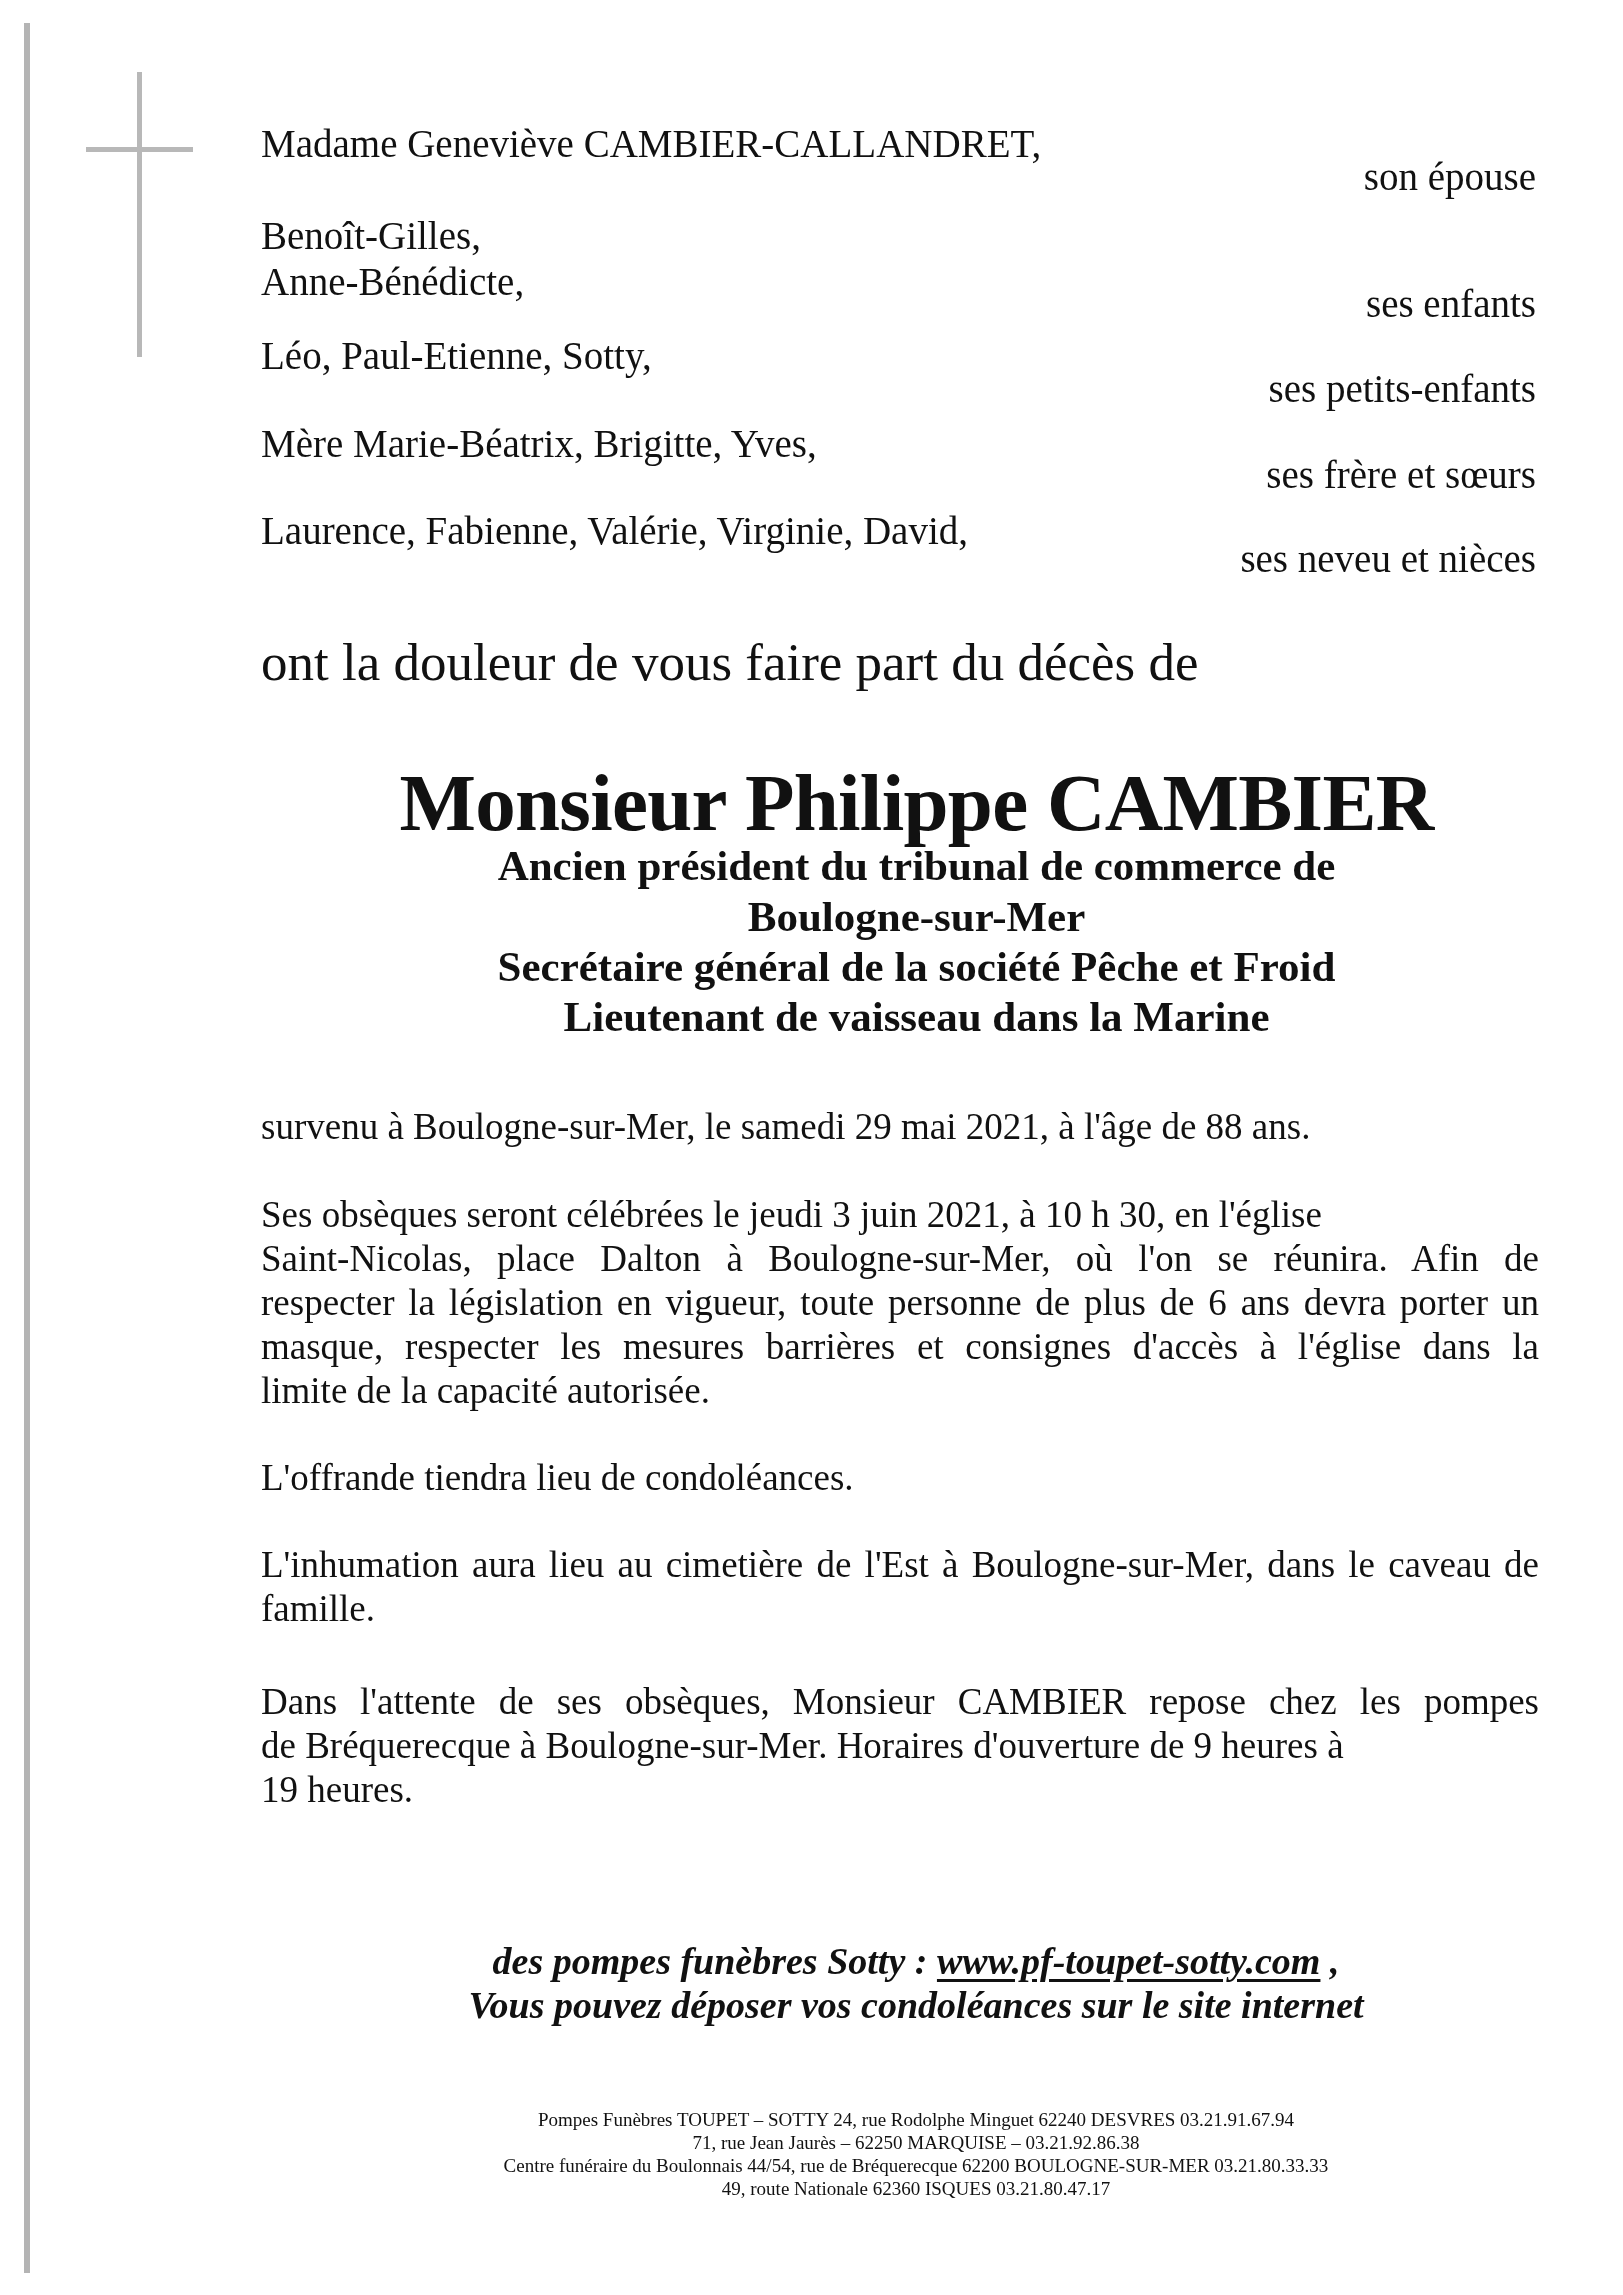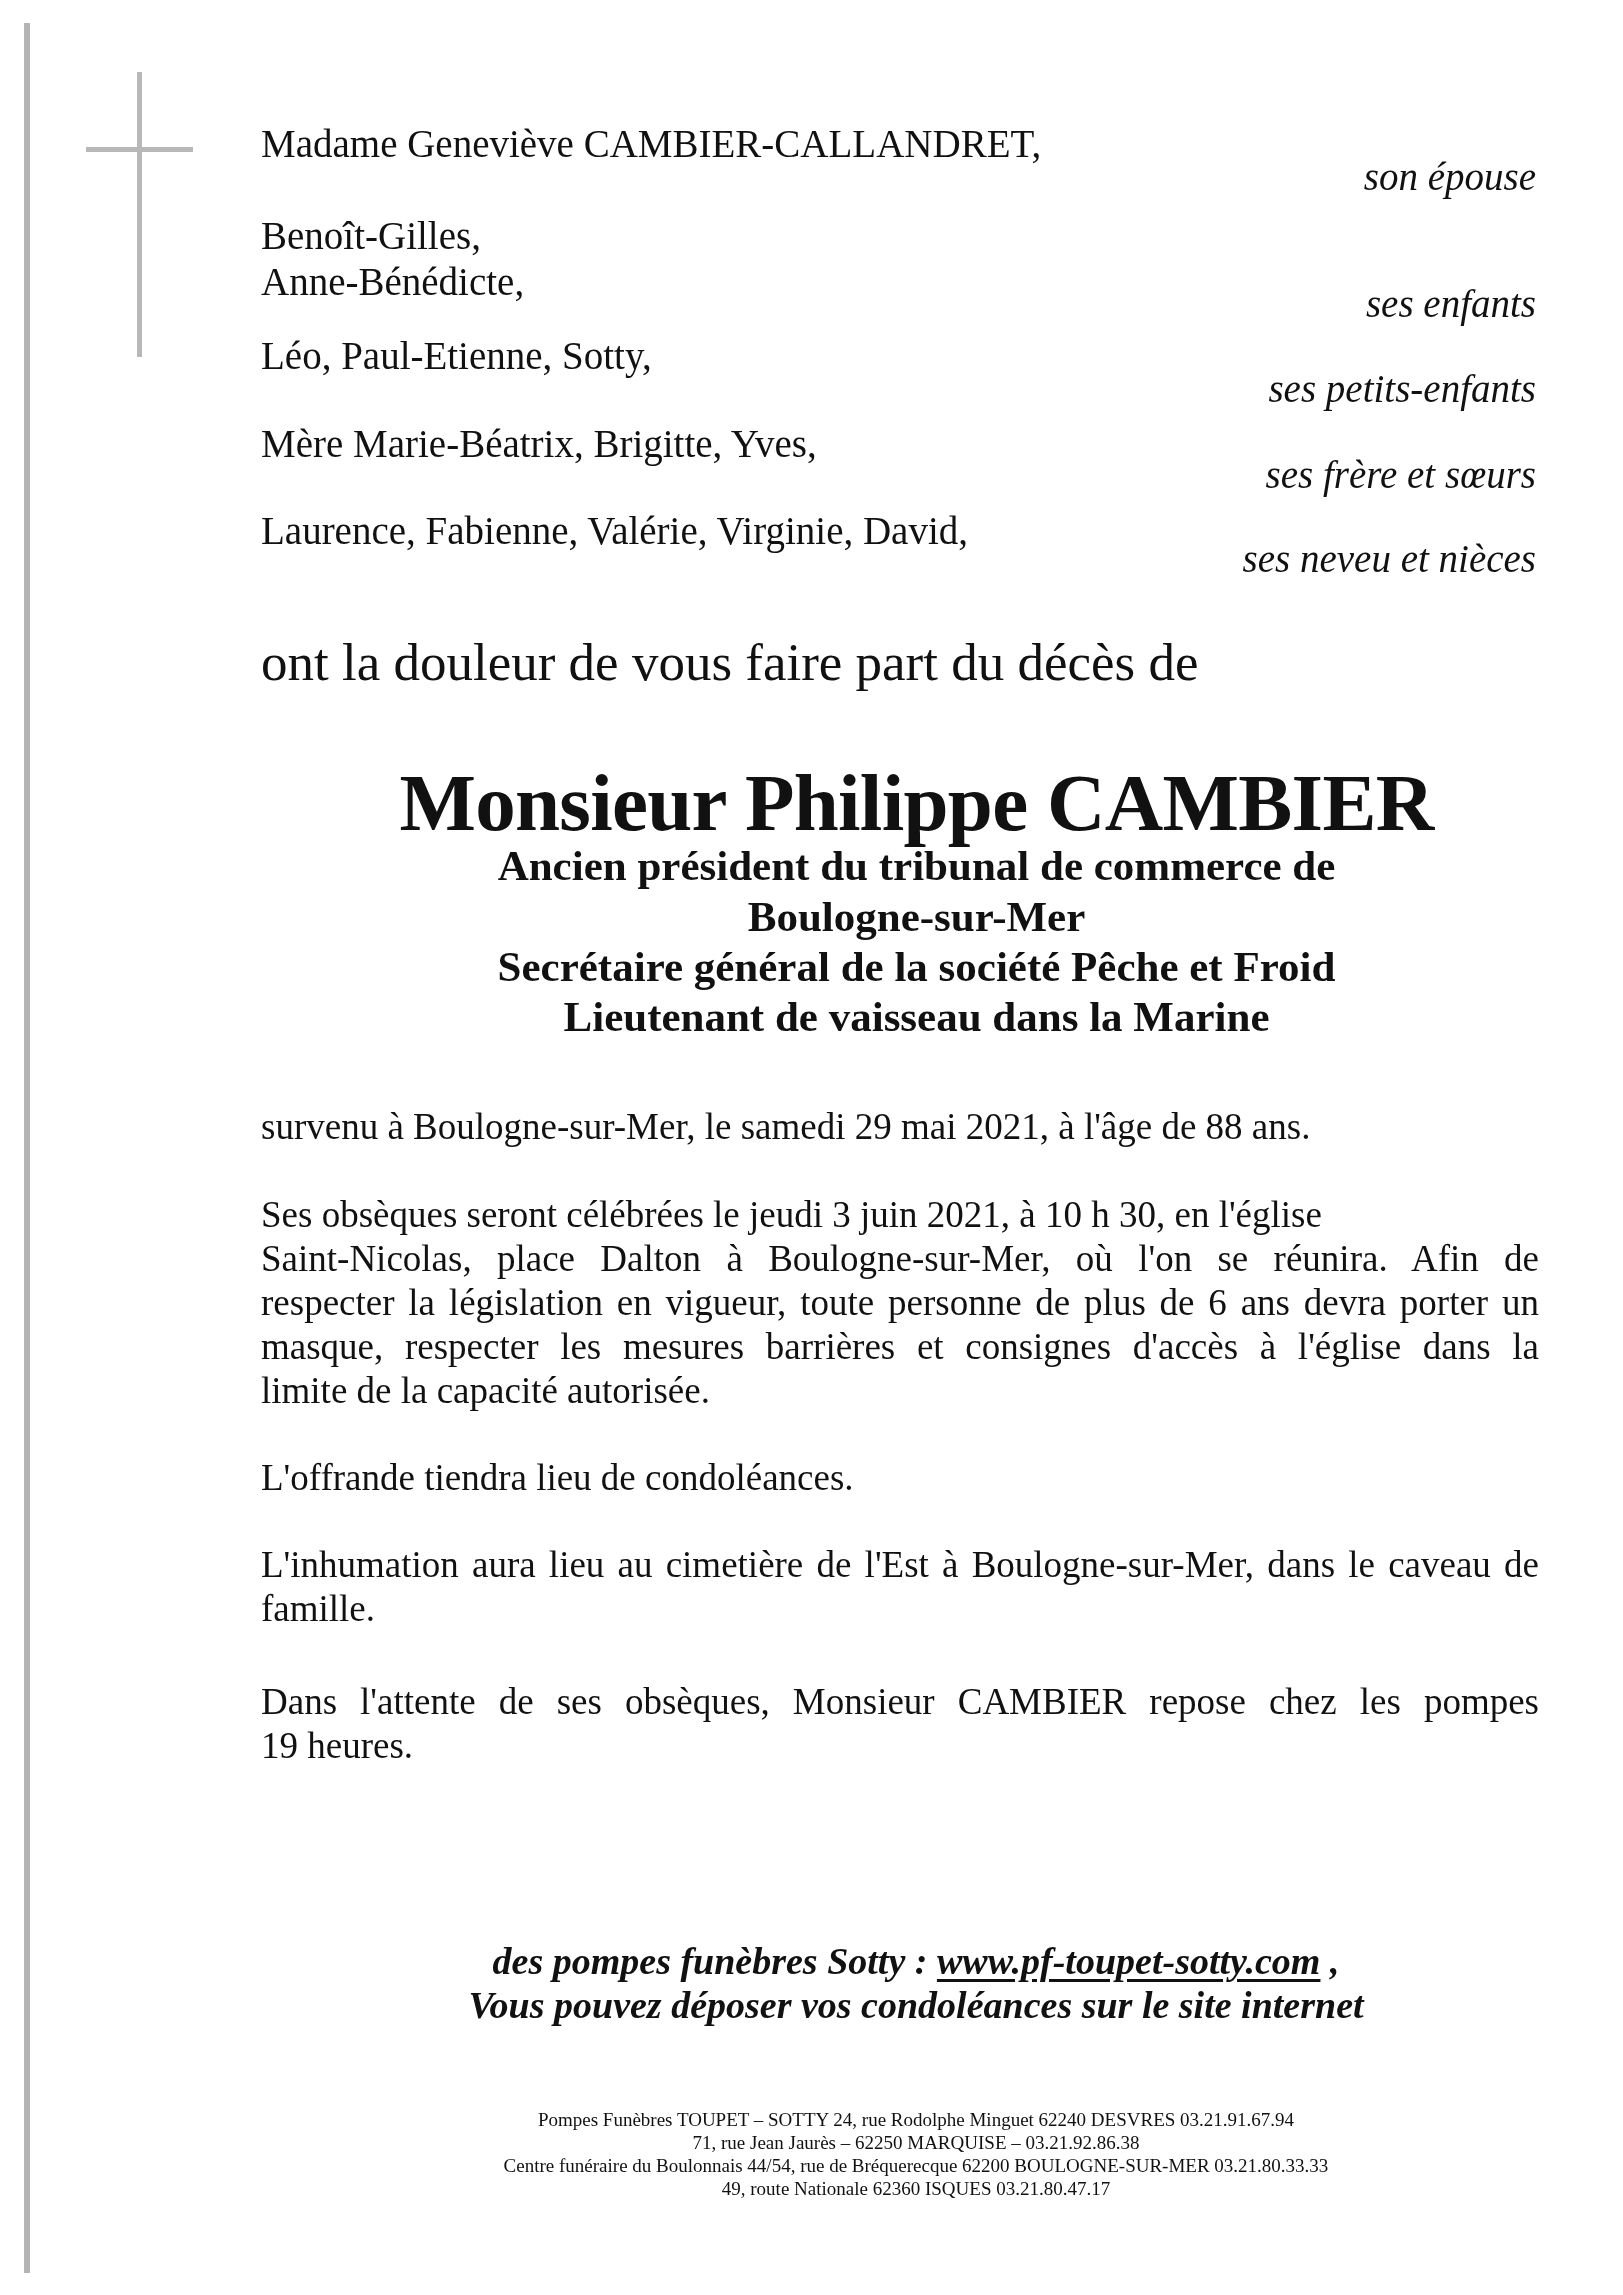--- a/index.html
+++ b/index.html
@@ -5,21 +5,21 @@
   html, body { margin: 0; padding: 0; background: #ffffff; }
   body { width: 1623px; height: 2295px; position: relative; overflow: hidden;
          font-family: "Liberation Serif", "DejaVu Serif", serif; color: #111111; }
   .abs { position: absolute; white-space: nowrap; line-height: 1; }
   
   .margin-bar { position: absolute; left: 23.6px; top: 23px; width: 6.5px; height: 2250px; background: #b4b4b4; }
   .cross-v { position: absolute; left: 137px; top: 72px; width: 5.2px; height: 285px; background: #b8b8b8; }
   .cross-h { position: absolute; left: 86px; top: 147px; width: 107px; height: 4.6px; background: #b8b8b8; }
 
   .family { font-size: 39px; left: 261px; }
-  .relation { font-size: 39px; font-style: italic; right: 87px; text-align: right; }
+  .relation { font-size: 39px; right: 87px; text-align: right; }
 
   .intro { font-size: 53px; left: 261px; font-family: Liberation Serif, serif; }
   .title { font-size: 81px; font-weight: bold; letter-spacing: -0.7px; top: 759px; left: 393px; width: 1047px; text-align: center; }
   .subtitle { font-size: 43px; font-weight: bold; left: 393px; width: 1047px; text-align: center; }
 
   .body-text { position: absolute; left: 261px; width: 1278px; font-size: 37px; line-height: 44px; text-align: justify; }
   .line { display: block; }
   .line.justify { text-align: justify; text-align-last: justify; }
 
   .condo { position: absolute; left: 425px; width: 982px; text-align: center; font-size: 38px; font-weight: bold; font-style: italic; line-height: 44px; }
@@ -77,20 +77,21 @@
   <span class="line">L'offrande tiendra lieu de condoléances.</span>
 </div>
 
 <div class="body-text" style="top:1543px">
   <span class="line justify">L'inhumation aura lieu au cimetière de l'Est à Boulogne-sur-Mer, dans le caveau de</span>
   <span class="line">famille.</span>
 </div>
 
 <div class="body-text" style="top:1680px">
   <span class="line justify">Dans l'attente de ses obsèques, Monsieur CAMBIER repose chez les pompes</span>
+  <span class="line">de Bréquerecque à Boulogne-sur-Mer. Horaires d'ouverture de 9 heures à</span>
   <span class="line">19 heures.</span>
 </div>
 
 <div class="condo" style="top:1939px">
   <div><span>des pompes funèbres Sotty : </span><span class="url">www.pf-toupet-sotty.com</span><span> ,</span></div>
   <div>Vous pouvez déposer vos condoléances sur le site internet</div>
 </div>
 
 <div class="footer" style="top:2108px">
   <div>Pompes Funèbres TOUPET – SOTTY 24, rue Rodolphe Minguet 62240 DESVRES  03.21.91.67.94</div>

